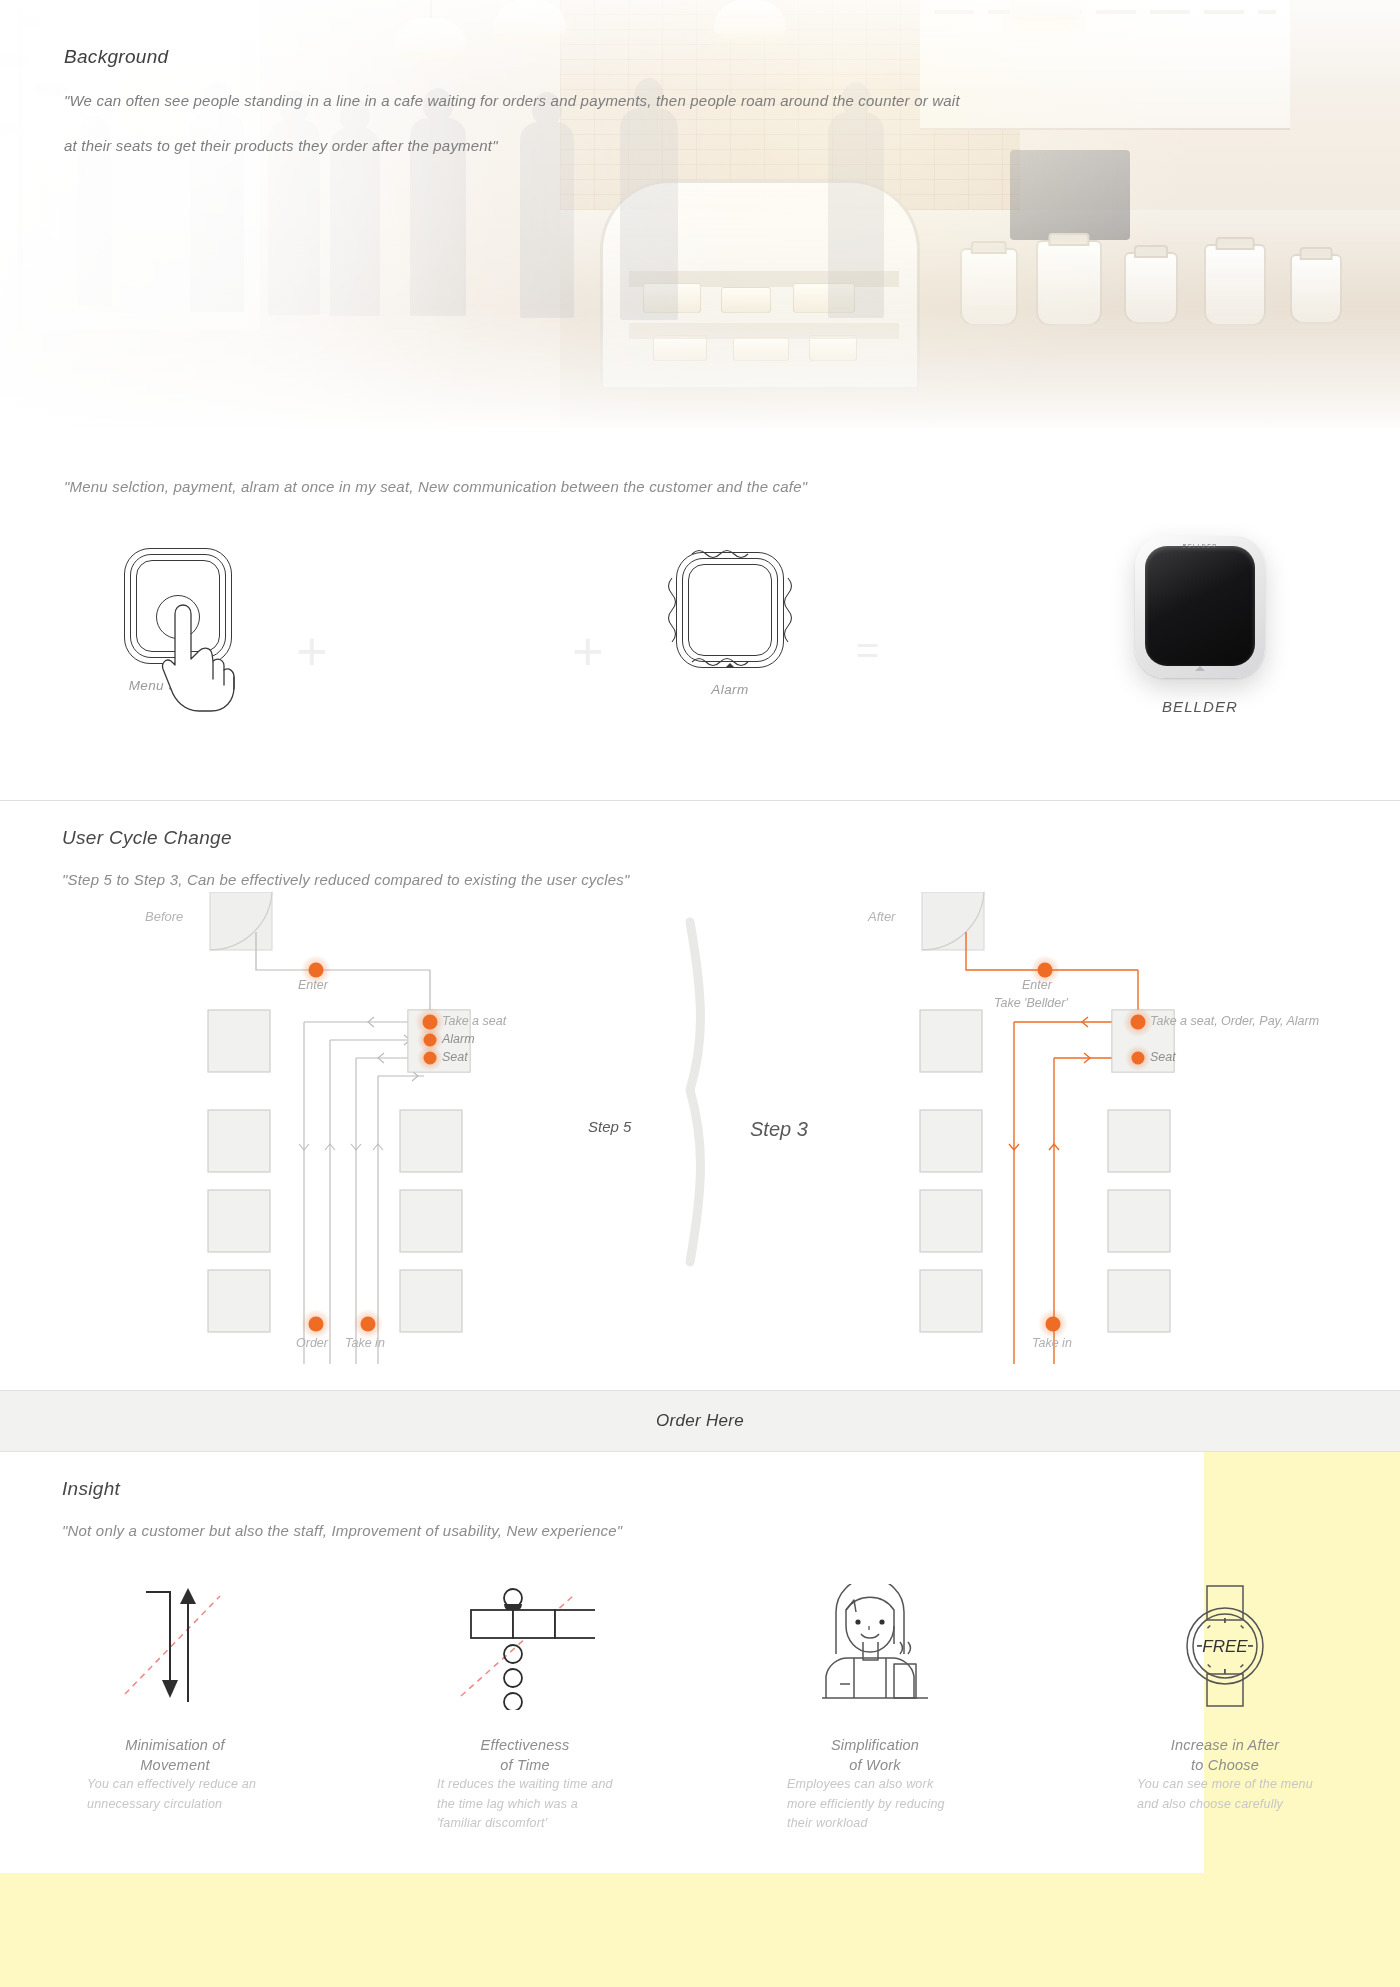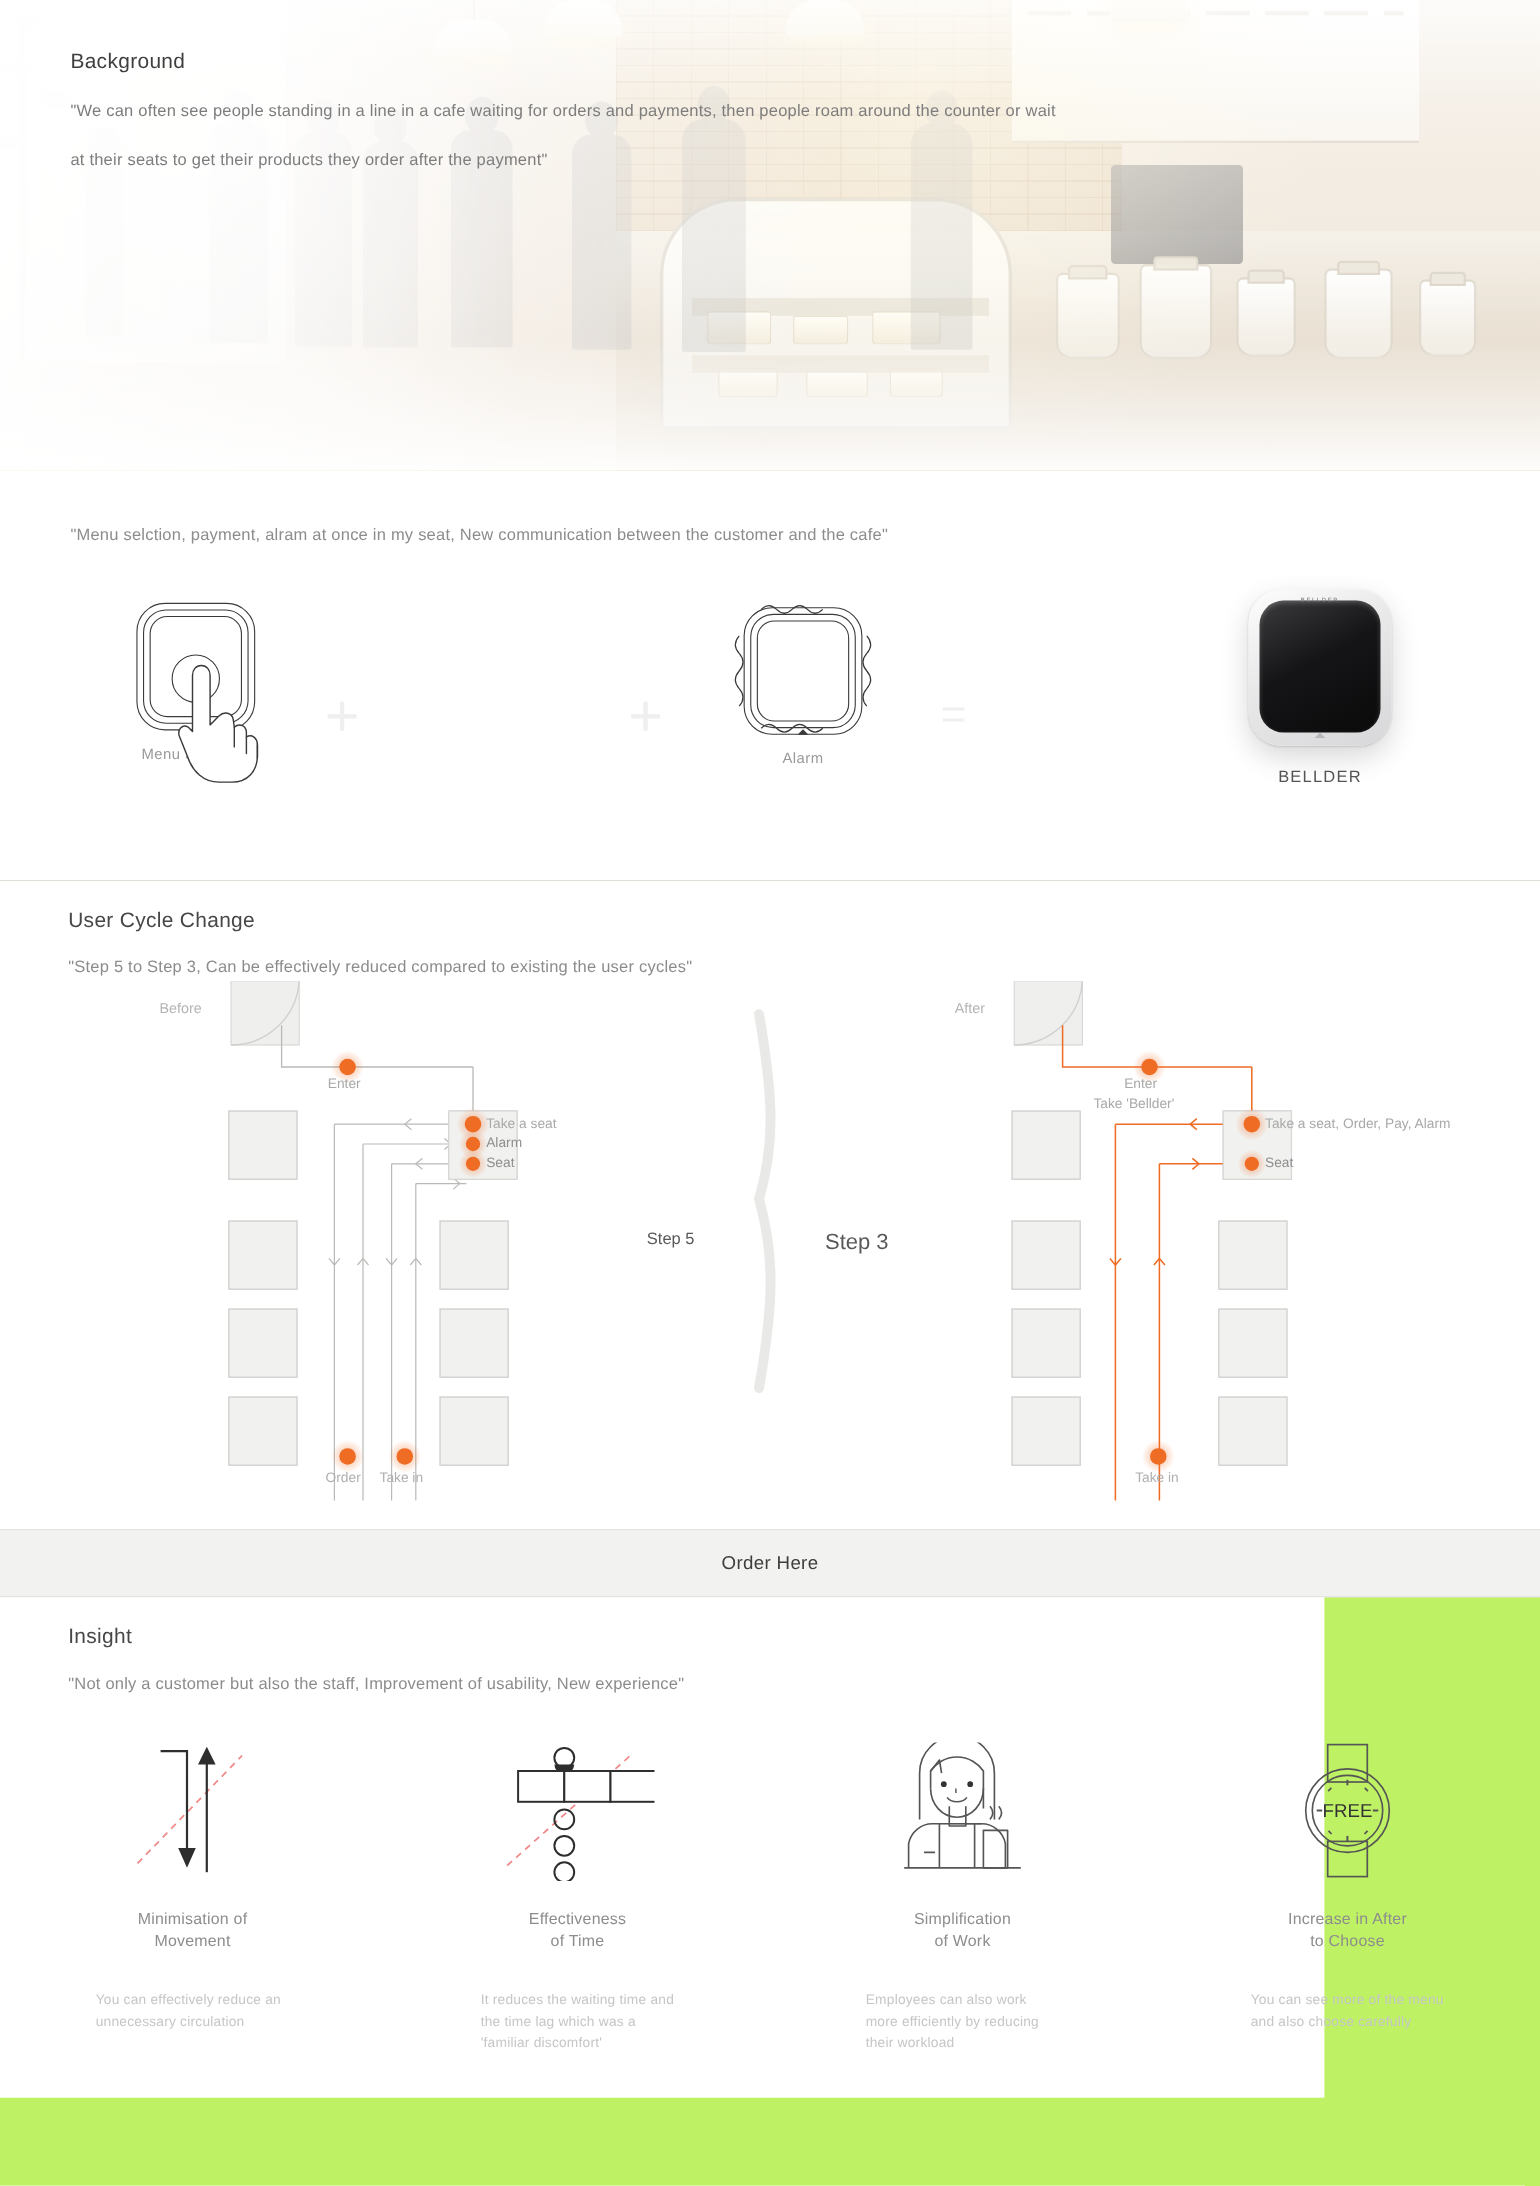--- a/index.html
+++ b/index.html
@@ -2,21 +2,21 @@
 <html><head>
 <meta charset="utf-8">
 <style>
   * { box-sizing: border-box; margin: 0; padding: 0; }
   html, body {
     width: 1400px;
     background: #ffffff;
     font-family: "Liberation Sans", sans-serif;
     -webkit-font-smoothing: antialiased;
   }
-  .page { position: relative; width: 1400px; height: 1987px; overflow: hidden; background:#bef264; }
+  .page { position: relative; width: 1400px; height: 1987px; overflow: hidden; background:#fef9c3;font-style:italic; }
 
   
   .hero { position: relative; width: 1400px; height: 428px; overflow: hidden; }
   .hero-photo { position: absolute; inset: 0; }
 
   
   .ph-base {
     position: absolute; inset: 0;
     background:
       linear-gradient(180deg,#f4eee6 0%, #efe5d8 40%, #e8dccd 100%);
@@ -222,21 +222,21 @@
   .insight-grid{
     position:relative; display:flex; width:1400px; padding:38px 0 40px 0;
   }
   .ins-col{ width:350px; display:flex; flex-direction:column; align-items:center; }
   .ins-art{ height:130px; display:flex; align-items:flex-end; justify-content:flex-start; }
   .ins-title{
     margin-top:26px; font-size:14.5px; color:#8d8d8d; text-align:center; line-height:1.35;
     letter-spacing:.2px;
   }
   .ins-body{
-    margin-top:34px; font-size:12.5px; color:#c6c6c6; line-height:1.55;
+    font-size:12.5px; color:#c6c6c6; line-height:1.55;
     width:176px; text-align:left; letter-spacing:.2px;
   }
 </style>
 </head>
 <body>
 
 <div class="page">
 
   <div class="hero">
     <div class="hero-photo">

